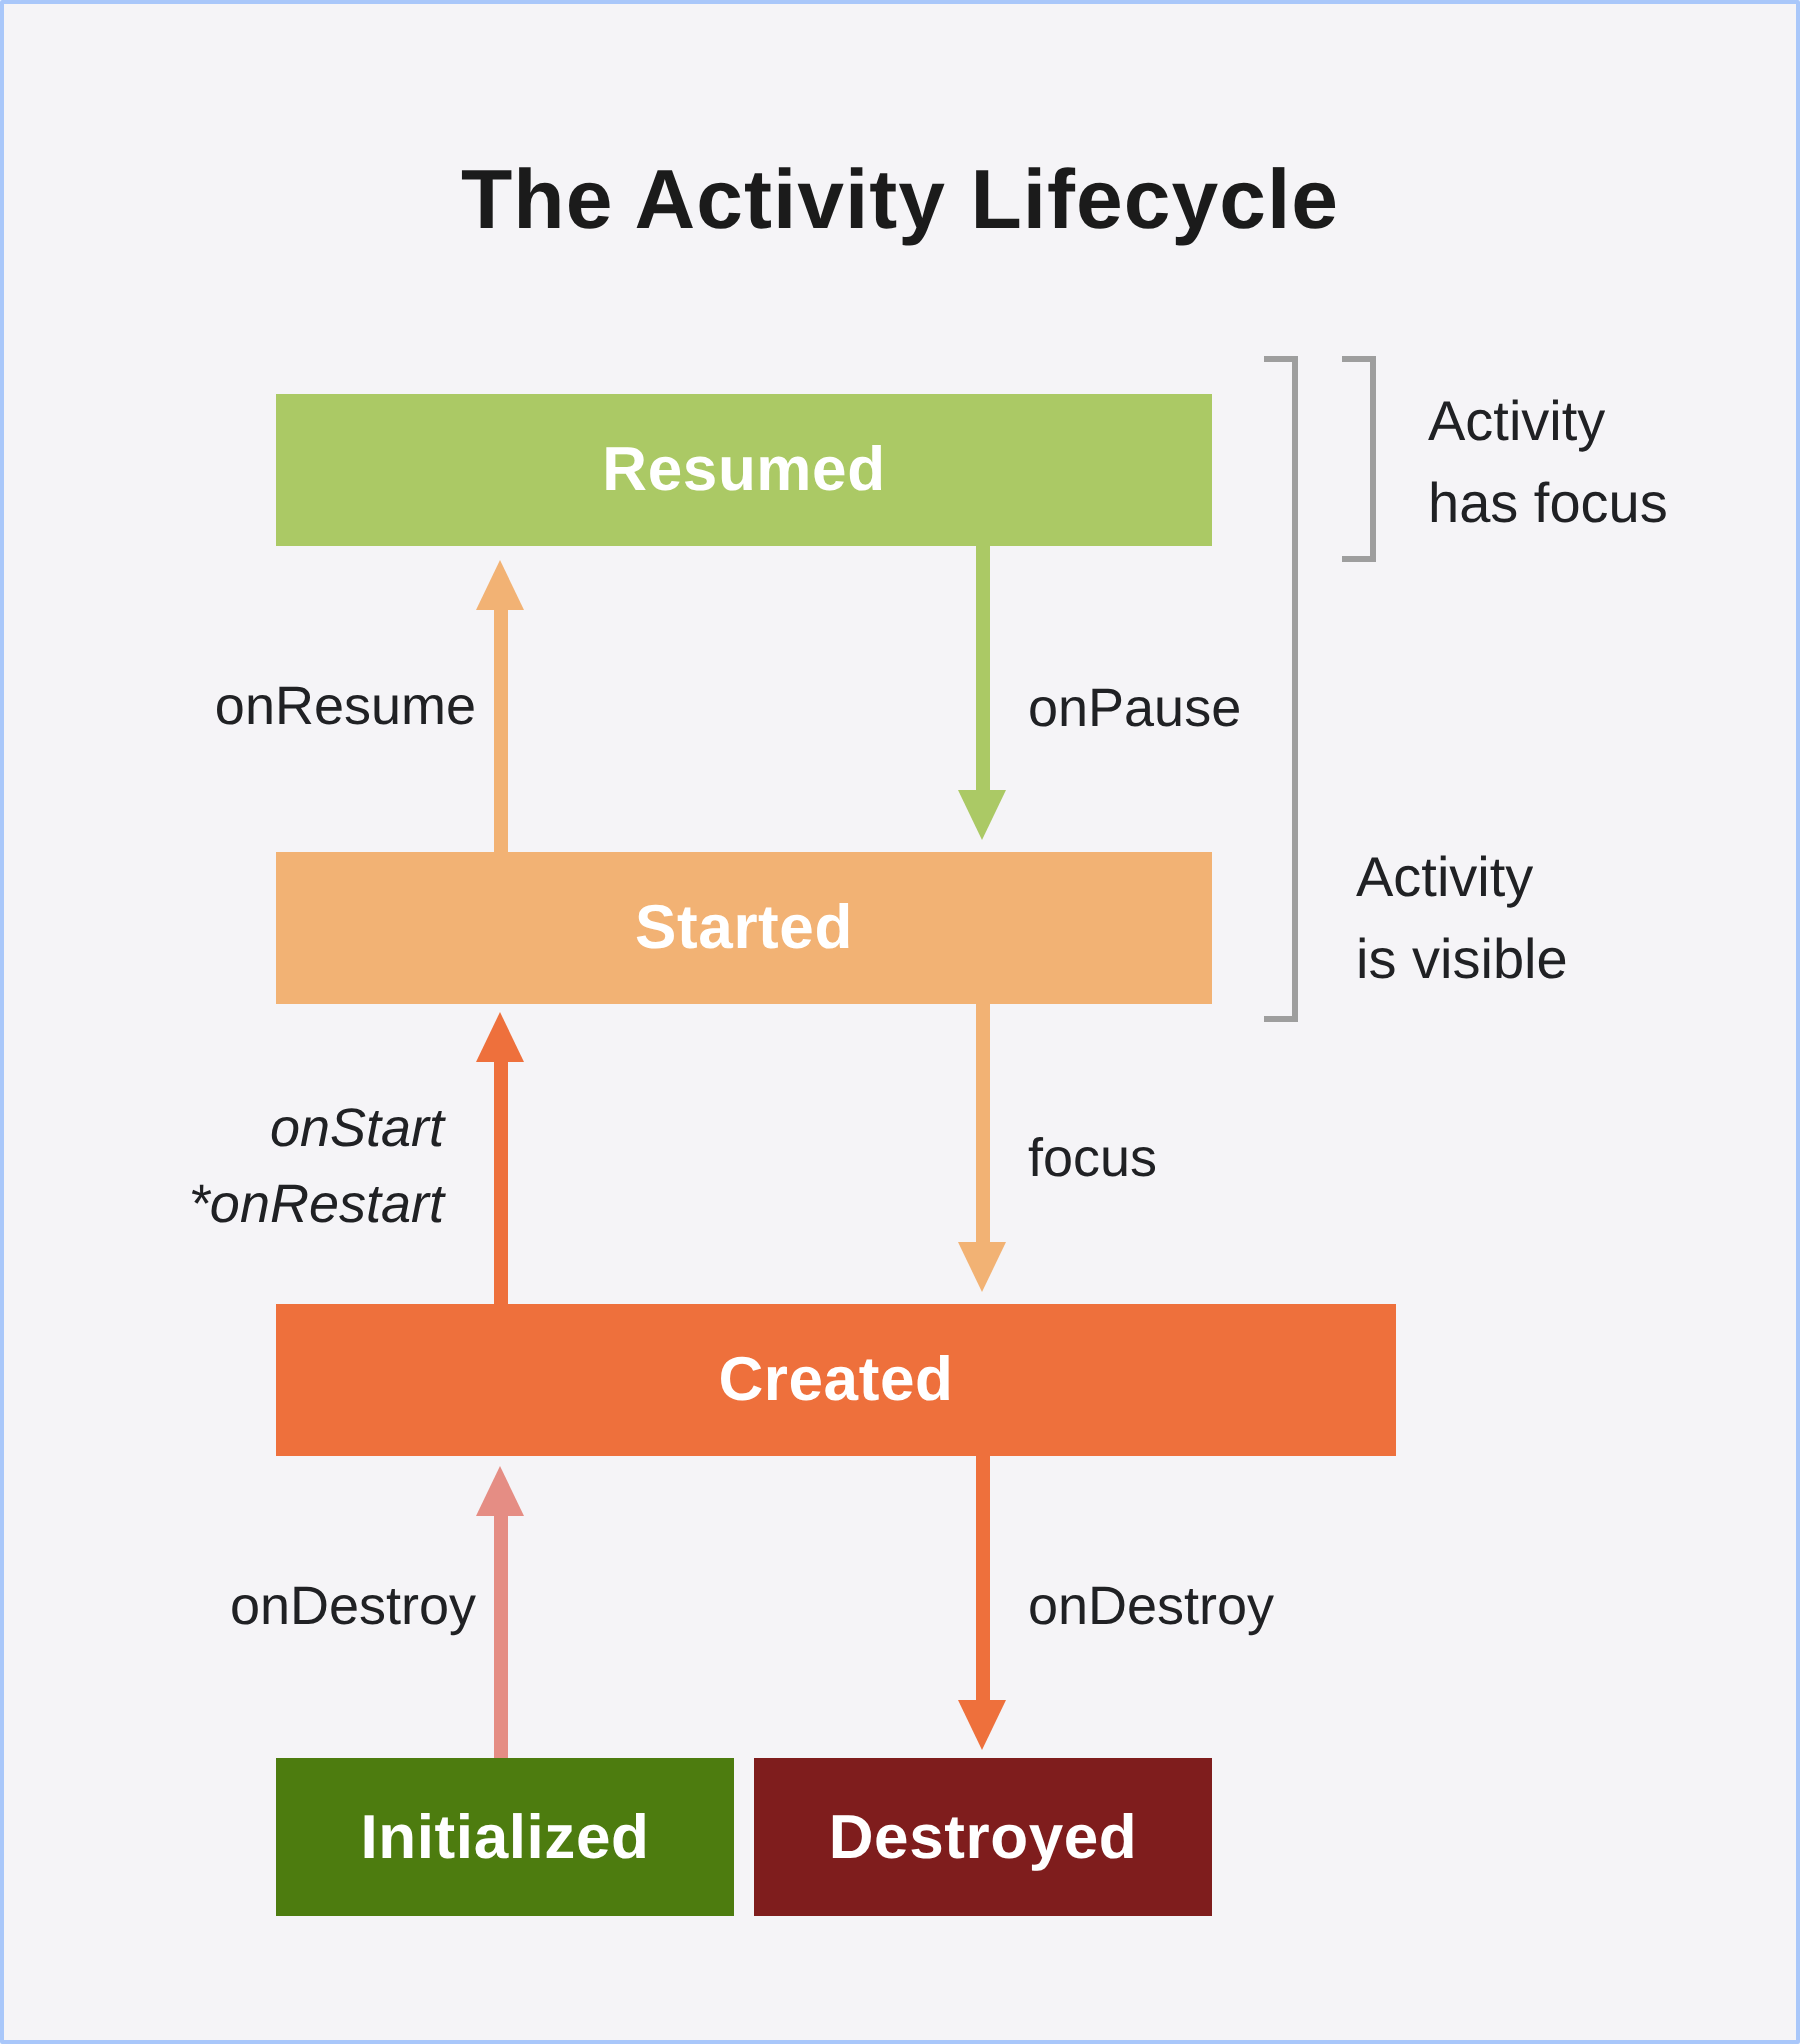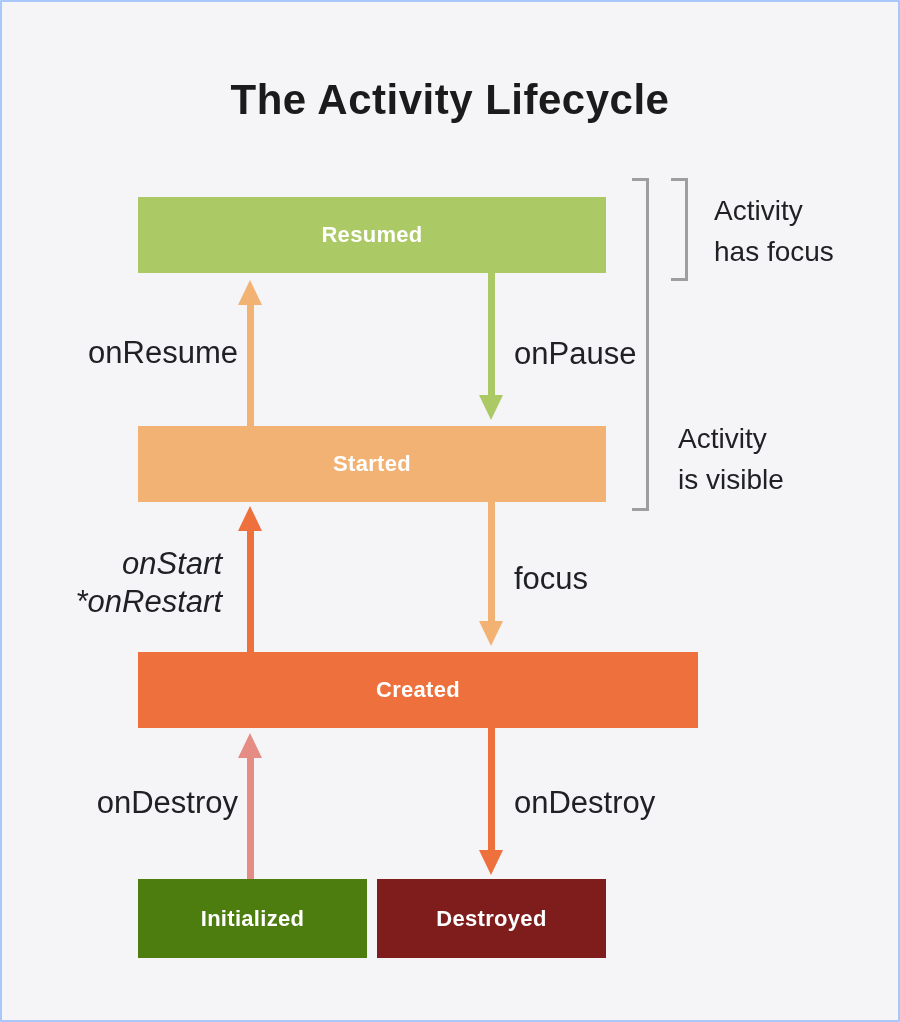--- a/index.html
+++ b/index.html
@@ -28,21 +28,21 @@
     letter-spacing: 0.5px;
   }
 
   .box {
     position: absolute;
     display: flex;
     align-items: center;
     justify-content: center;
     color: #FFFFFF;
     font-weight: 700;
-    font-size: 22px;
+    font-size: 31px;
     letter-spacing: 0.3px;
   }
 
   .arrow {
     position: absolute;
     width: 26px;
     display: flex;
     align-items: center;
   }
   .arrow.up   { flex-direction: column; }
@@ -56,21 +56,21 @@
   .arrow.up .head   { border-bottom: 25px solid var(--arrow-color); }
   .arrow.down .head { border-top: 25px solid var(--arrow-color); }
   .arrow .shaft {
     width: 7px;
     flex: 1 1 auto;
     background: var(--arrow-color);
   }
 
   .cb-label {
     position: absolute;
-    font-size: 31px;
+    font-size: 27px;
     color: #202124;
     line-height: 38px;
     white-space: nowrap;
   }
   .align-right { text-align: right; }
 
   .bracket {
     position: absolute;
     border: 3px solid #9E9E9E;
     border-left: none;

